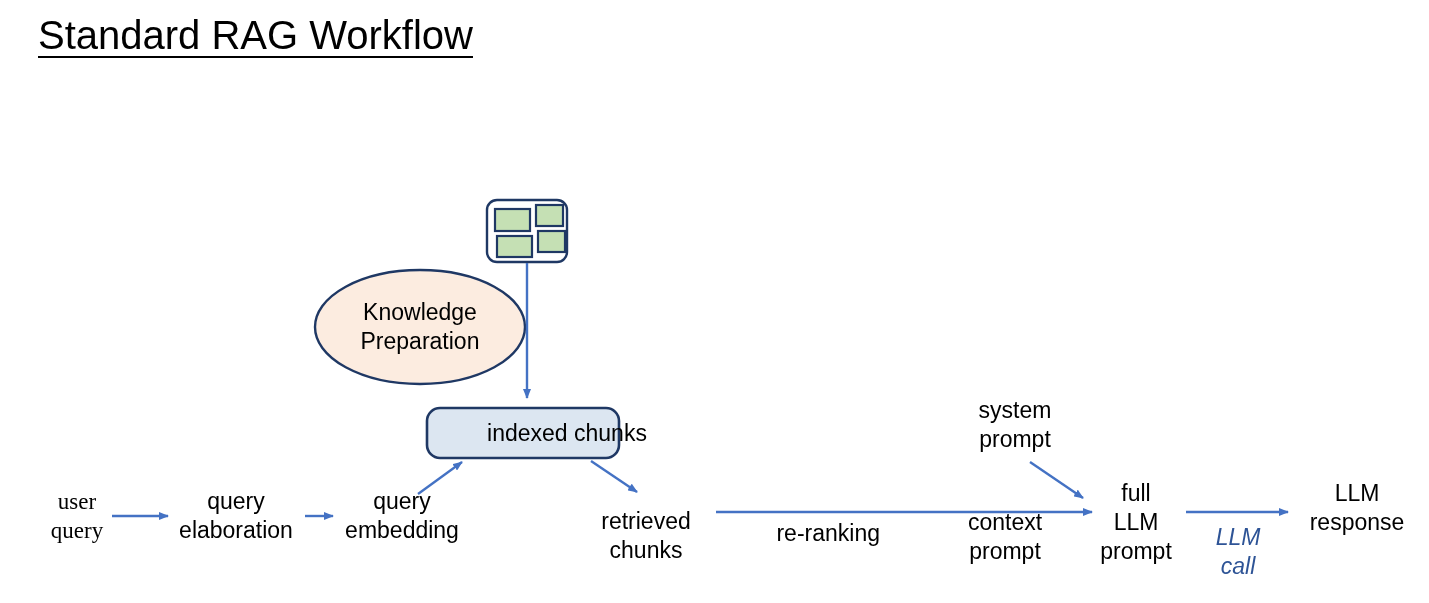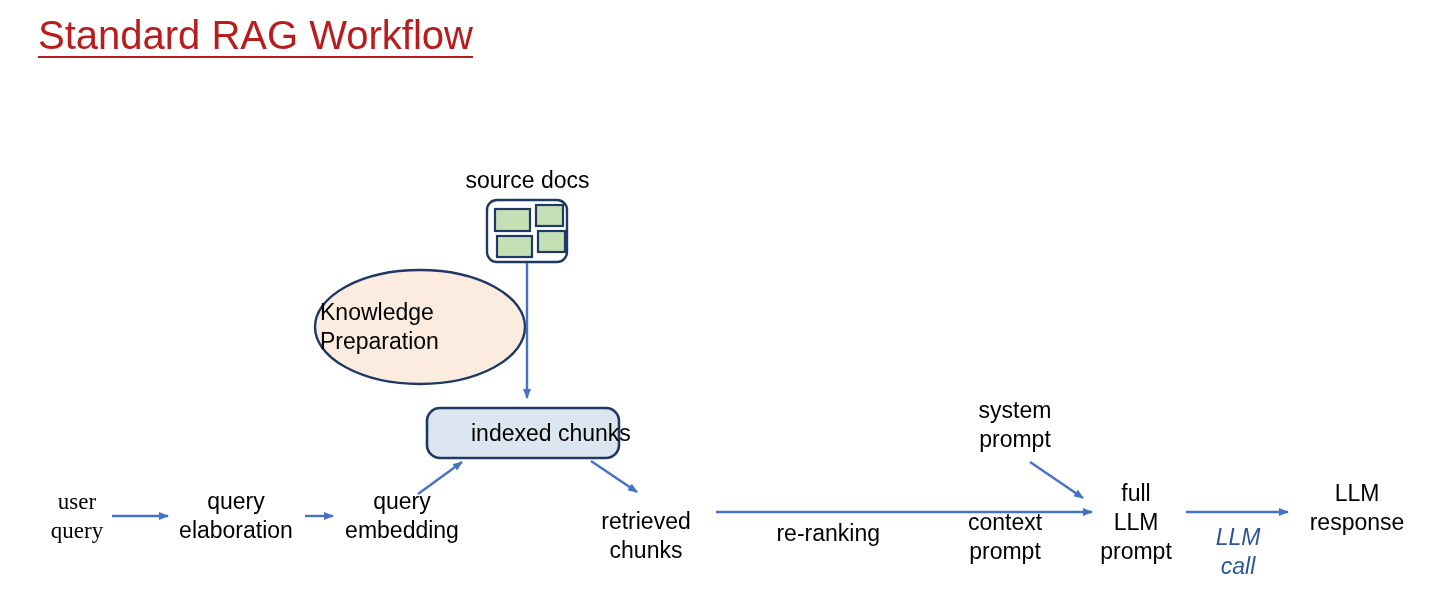--- a/index.html
+++ b/index.html
@@ -21,21 +21,21 @@
     width: 1429px;
     height: 603px;
   }
   
   #title {
     position: absolute;
     left: 38px;
     top: 12px;
     font-size: 40px;
     line-height: 46px;
-    color: #b91c1c;
+    color: #000000;
     text-decoration: underline;
     text-underline-offset: 7px;
     text-decoration-thickness: 2px;
     white-space: nowrap;
   }
   
   .node {
     position: absolute;
     font-size: 23px;
     line-height: 29px;
@@ -50,20 +50,21 @@
     left: 0; top: 0;
     width: 1429px;
     height: 603px;
     pointer-events: none;
   }
   
   .shape-label {
     position: absolute;
     font-size: 23px;
     line-height: 29px;
+    text-align: center;
     color: #000000;
     white-space: pre-line;
   }
   .edge-label {
     position: absolute;
     font-size: 23px;
     line-height: 29px;
     text-align: center;
     color: #000000;
     white-space: pre-line;
@@ -109,21 +110,20 @@
 
     <line x1="591" y1="461" x2="637" y2="492" stroke="#4472c4" stroke-width="2.4" marker-end="url(#ah)"></line>
 
     <line x1="716" y1="512" x2="1092" y2="512" stroke="#4472c4" stroke-width="2.4" marker-end="url(#ah)"></line>
 
     <line x1="1030" y1="462" x2="1083" y2="498" stroke="#4472c4" stroke-width="2.4" marker-end="url(#ah)"></line>
 
     <line x1="1186" y1="512" x2="1288" y2="512" stroke="#4472c4" stroke-width="2.4" marker-end="url(#ah)"></line>
   </svg>
 
-  <div class="node" style="left:450px; top:166px; width:155px;">source docs</div>
 
   <div class="shape-label" style="left:320px; top:298px; width:200px;">Knowledge
 Preparation</div>
 
   <div class="shape-label" style="left:427px; top:419px; width:192px;margin-left:44px;">indexed chunks</div>
 
   <div class="node" style="left:32px; top:487px; width:90px;font-family:Liberation Serif, serif;">user
 query</div>
 
   <div class="node" style="left:167px; top:487px; width:138px;">query

